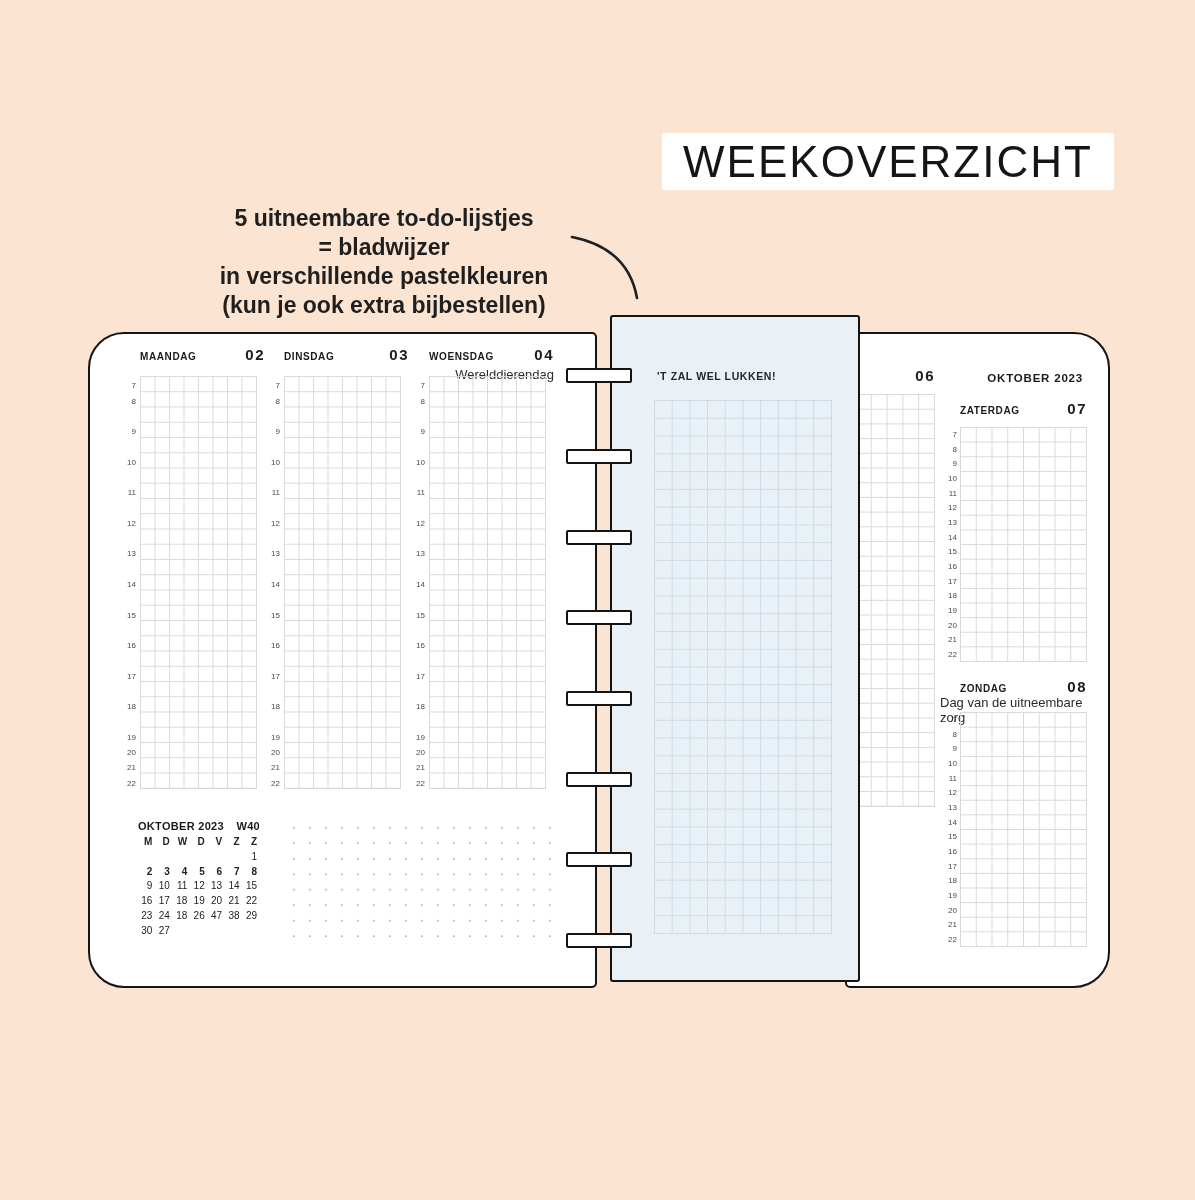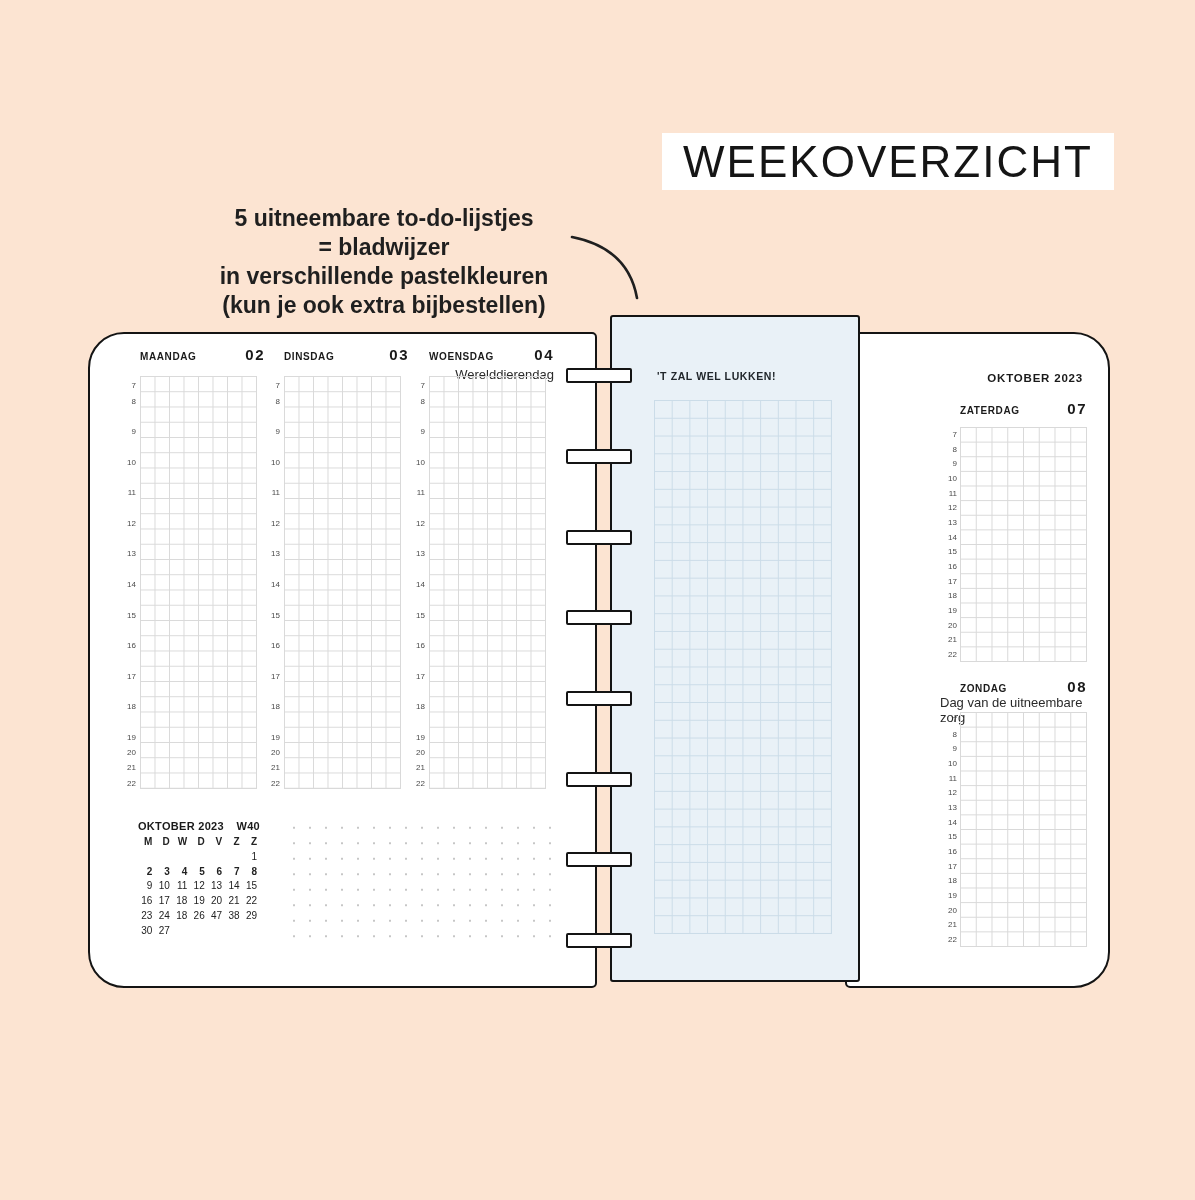--- a/index.html
+++ b/index.html
@@ -268,20 +268,24 @@
           <div class="cal-cell"></div>
           <div class="cal-cell"></div>
           <div class="cal-cell"></div>
         </div>
     </div>
 
     <div class="dot-grid"></div>
   </div>
 
   <div class="page right-page">
+    <div class="fri-col">
+      <div class="fri-num">06</div>
+      <div class="grid fri-grid" style="--cols:5;--rows:28"></div>
+    </div>
 
     <div class="rp-month">OKTOBER 2023</div>
 
     <div class="weekend-col" style="top:66px">
       <div class="day-header">
         <span class="day-name">ZATERDAG</span>
         <span class="day-num">07</span>
       </div>
       <div class="day-note"></div>
       <div class="hours centered weekend-hours" style="top:27px">

